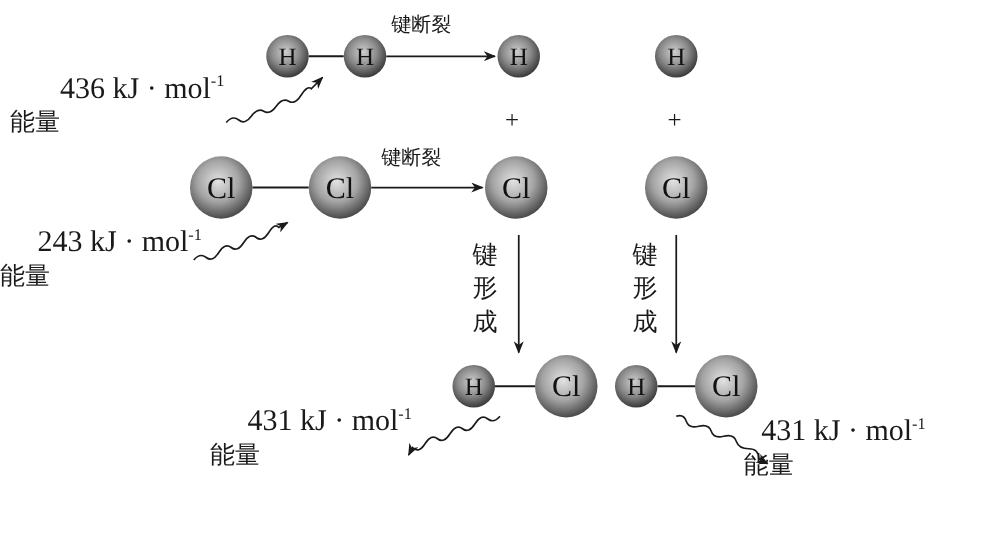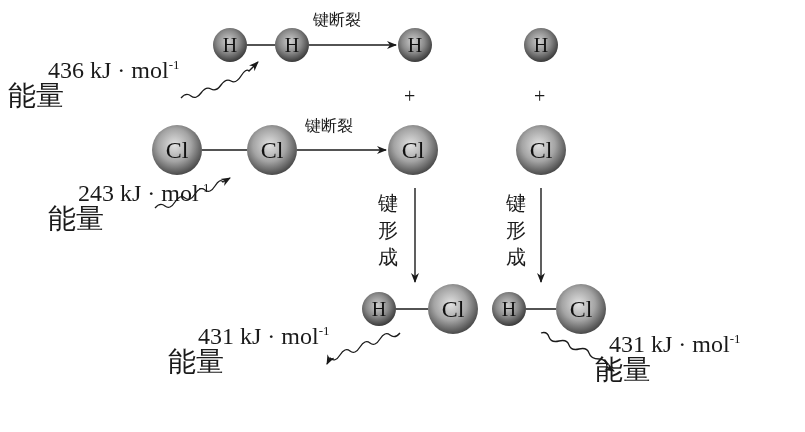--- a/index.html
+++ b/index.html
@@ -2,21 +2,21 @@
 <html><head>
 <meta charset="utf-8">
 <style>
   html, body { margin: 0; padding: 0; background: #ffffff; }
   body { width: 805px; height: 432px; position: relative; overflow: hidden;
          font-family: "DejaVu Serif", "Liberation Serif", serif; color: #1a1a1a; }
   #stage { position: absolute; left: 0; top: 0; width: 805px; height: 432px; }
   .lbl { position: absolute; white-space: nowrap; font-family: "Liberation Serif", "DejaVu Serif", serif; }
   .energy { font-size: 24px; line-height: 26px; text-align: left; }
   .energy .val sup { font-size: 13px; }
-  .energy .cn { font-size: 28px; display: block; font-family: "DejaVu Sans", sans-serif; }
+  .energy .cn { font-size: 20px; display: block; font-family: "DejaVu Sans", sans-serif; }
   .action { font-family: "DejaVu Sans", sans-serif; font-size: 16px; }
   .vaction { font-family: "DejaVu Sans", sans-serif; font-size: 20px; line-height: 27px; width: 22px; text-align: center; }
   .plus { font-size: 20px; font-family: "Liberation Serif", serif; }
 </style>
 </head>
 <body>
 
 <div id="stage">
   <svg width="805" height="432" viewBox="0 0 805 432" xmlns="http://www.w3.org/2000/svg">
     <defs>
@@ -122,21 +122,21 @@
     <div>键</div>
     <div>形</div>
     <div>成</div>
   </div>
 
   
   <div class="lbl energy" style="left:48px; top:52px;">
     <span class="val"><span>436 kJ · mol</span><sup>-1</sup></span>
     <span class="cn" style="margin-left:-40px;">能量</span>
   </div>
-  <div class="lbl energy" style="left:30px; top:175px;margin-left:48px;">
+  <div class="lbl energy" style="left:30px; top:175px;">
     <span class="val"><span>243 kJ · mol</span><sup>-1</sup></span>
     <span class="cn" style="margin-left:-30px;">能量</span>
   </div>
   <div class="lbl energy" style="left:198px; top:318px;">
     <span class="val"><span>431 kJ · mol</span><sup>-1</sup></span>
     <span class="cn" style="margin-left:-30px;">能量</span>
   </div>
   <div class="lbl energy" style="left:609px; top:326px;">
     <span class="val"><span>431 kJ · mol</span><sup>-1</sup></span>
     <span class="cn" style="margin-left:-14px;">能量</span>

